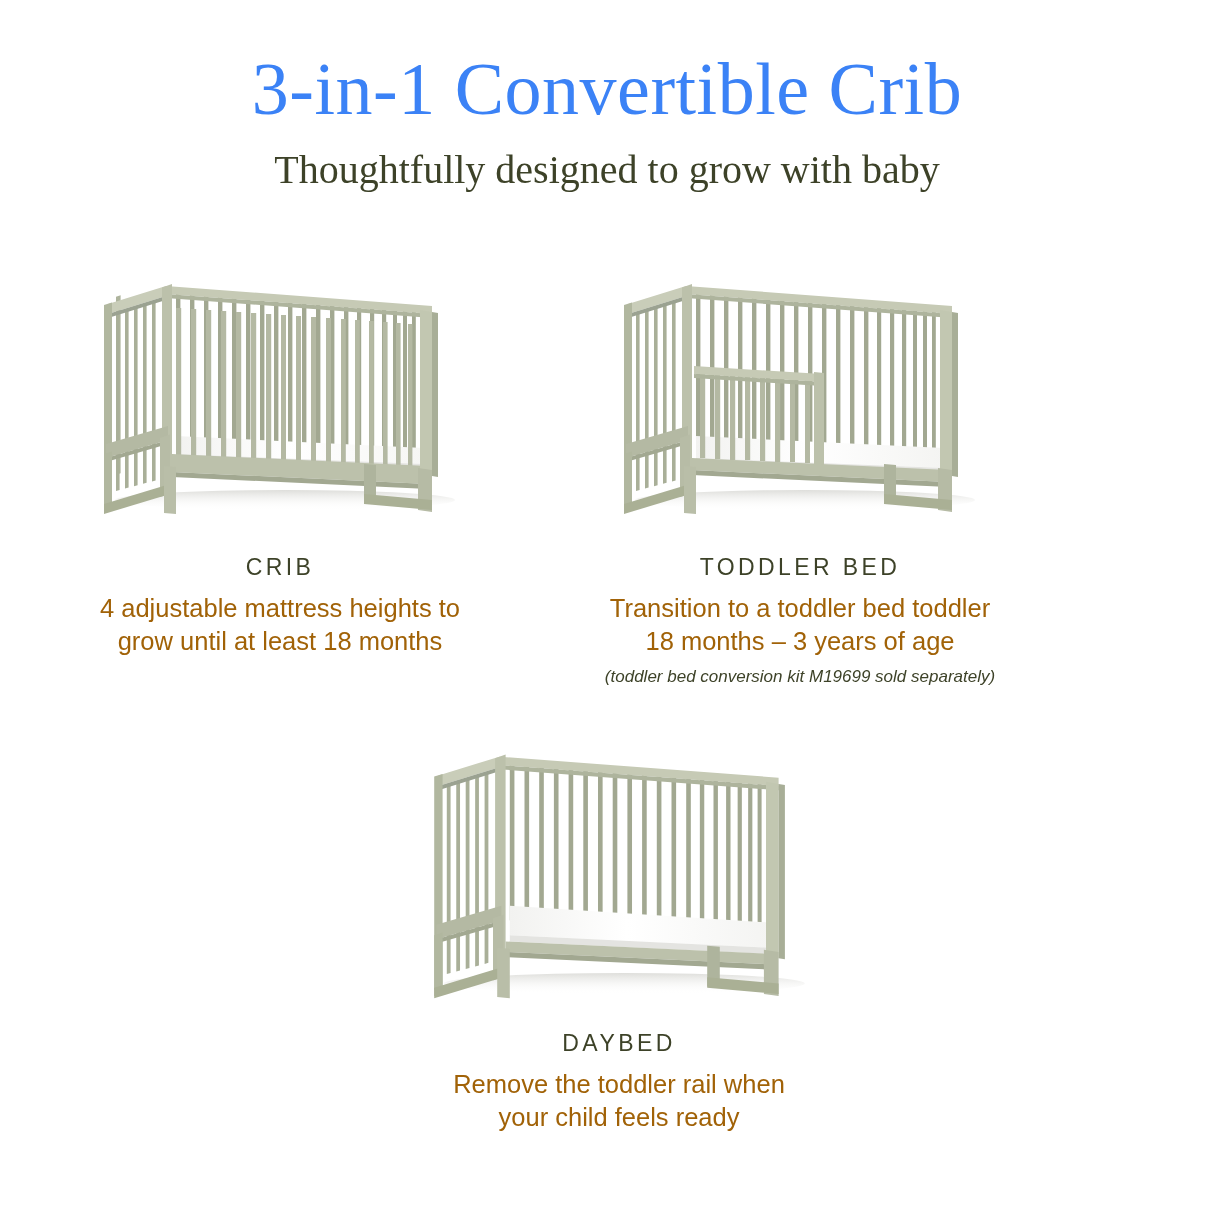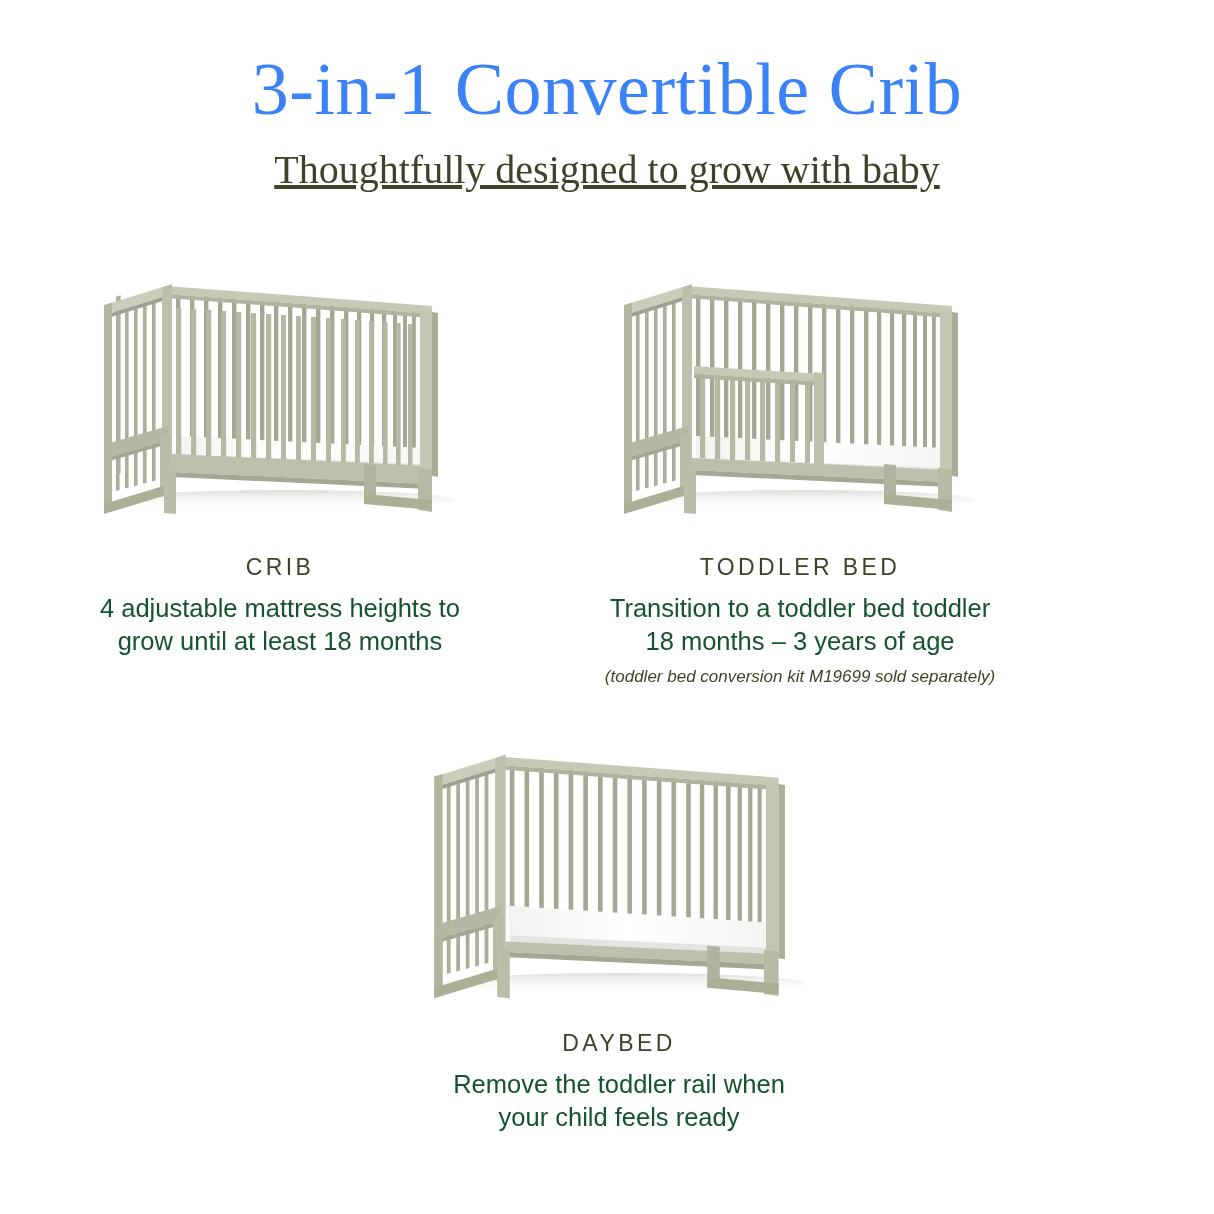--- a/index.html
+++ b/index.html
@@ -38,21 +38,20 @@
     white-space: nowrap;
   }
   .subtitle {
     font-family: "Liberation Serif", serif;
     font-size: 40px;
     line-height: 1.0;
     color: #3d4228;
     font-weight: 400;
     margin: 24px 0 0 0;
     white-space: nowrap;
-    text-decoration: underline;
   }
 
   
   .row-top {
     position: absolute;
     top: 268px;
     left: 0;
     width: 1080px;
     display: flex;
     justify-content: center;
@@ -79,21 +78,21 @@
   }
   .cap-title {
     font-size: 23px;
     letter-spacing: 3.4px;
     color: #3d4228;
     margin-bottom: 11px;
   }
   .cap-line {
     font-size: 25.5px;
     line-height: 1.28;
-    color: #14532d;
+    color: #a16207;
     white-space: nowrap;
   }
   .cap-fine {
     font-size: 17px;
     line-height: 1.3;
     color: #3d4228;
     margin-top: 9px;
     white-space: nowrap;
     font-style: italic;
   }

